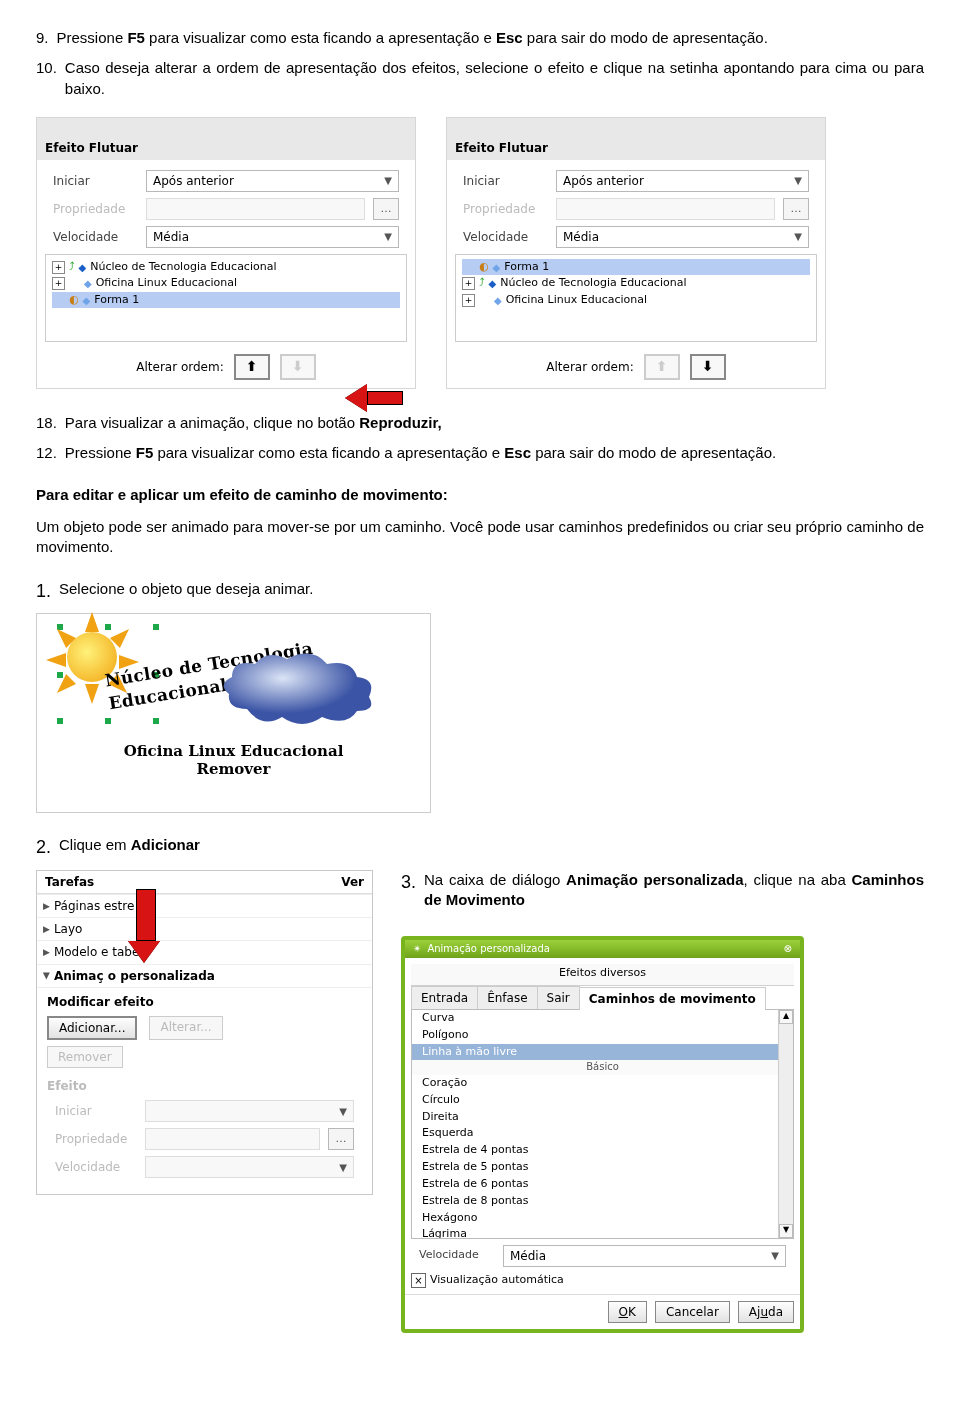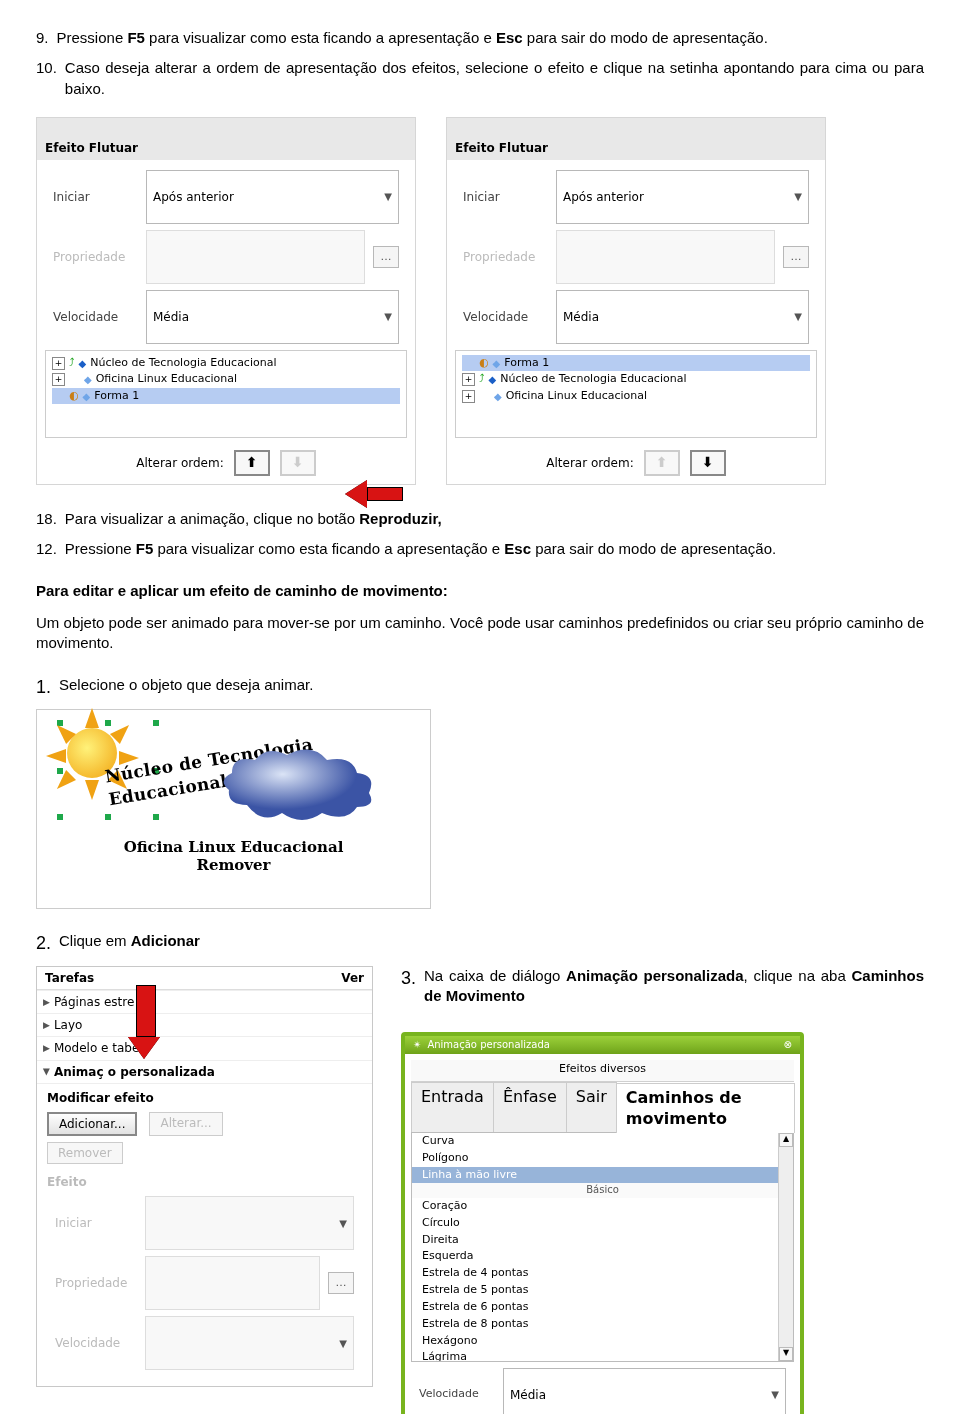--- a/index.html
+++ b/index.html
@@ -38,21 +38,21 @@
   .row { display: flex; align-items: center; margin: 6px 8px; gap: 8px; }
   .row label { width: 85px; color: #444; }
   .row.disabled label { color: #bbb; }
   .select {
     flex: 1;
     display: flex;
     align-items: center;
     border: 1px solid #b8b8b8;
     background: #fff;
     height: 20px;
-    padding: 16px 6px;
+    padding: 0 6px;
     font-size: 12px;
     justify-content: space-between;
   }
   .select.disabled { border-color: #ddd; color: #ccc; background: #f8f8f8; }
   .chev { font-size: 10px; color: #555; }
   .small-btn {
     width: 24px; height: 20px;
     border: 1px solid #b8b8b8;
     background: #f5f5f5;
     display: flex; align-items: center; justify-content: center;
@@ -206,21 +206,21 @@
   }
   .dlg-title {
     background: linear-gradient(#9cd13a,#6fa31a);
     color: #fff;
     padding: 2px 8px;
     font-size: 10px;
     display: flex; align-items: center; gap: 6px;
   }
   .dlg-body { padding: 6px; }
   .dlg-sec-title { text-align: center; font-size: 11px; padding: 2px 0 4px; background: #f9f9f9; border-bottom: 1px solid #d0d0d0; }
-  .tabs { display: flex; border-bottom: 1px solid #bcbcbc; font-size: 16px; }
+  .tabs { display: flex; border-bottom: 1px solid #bcbcbc; font-size: 12px; align-items: center; }
   .tab { padding: 3px 9px; border: 1px solid #ccc; border-bottom: none; background: #eee; margin-right: -1px; }
   .tab.active { background: #fff; position: relative; top: 1px; }
   .list {
     border: 1px solid #bcbcbc;
     border-top: none;
     height: 228px;
     overflow: hidden;
     position: relative;
   }
   .list .item { padding: 1px 10px; }

